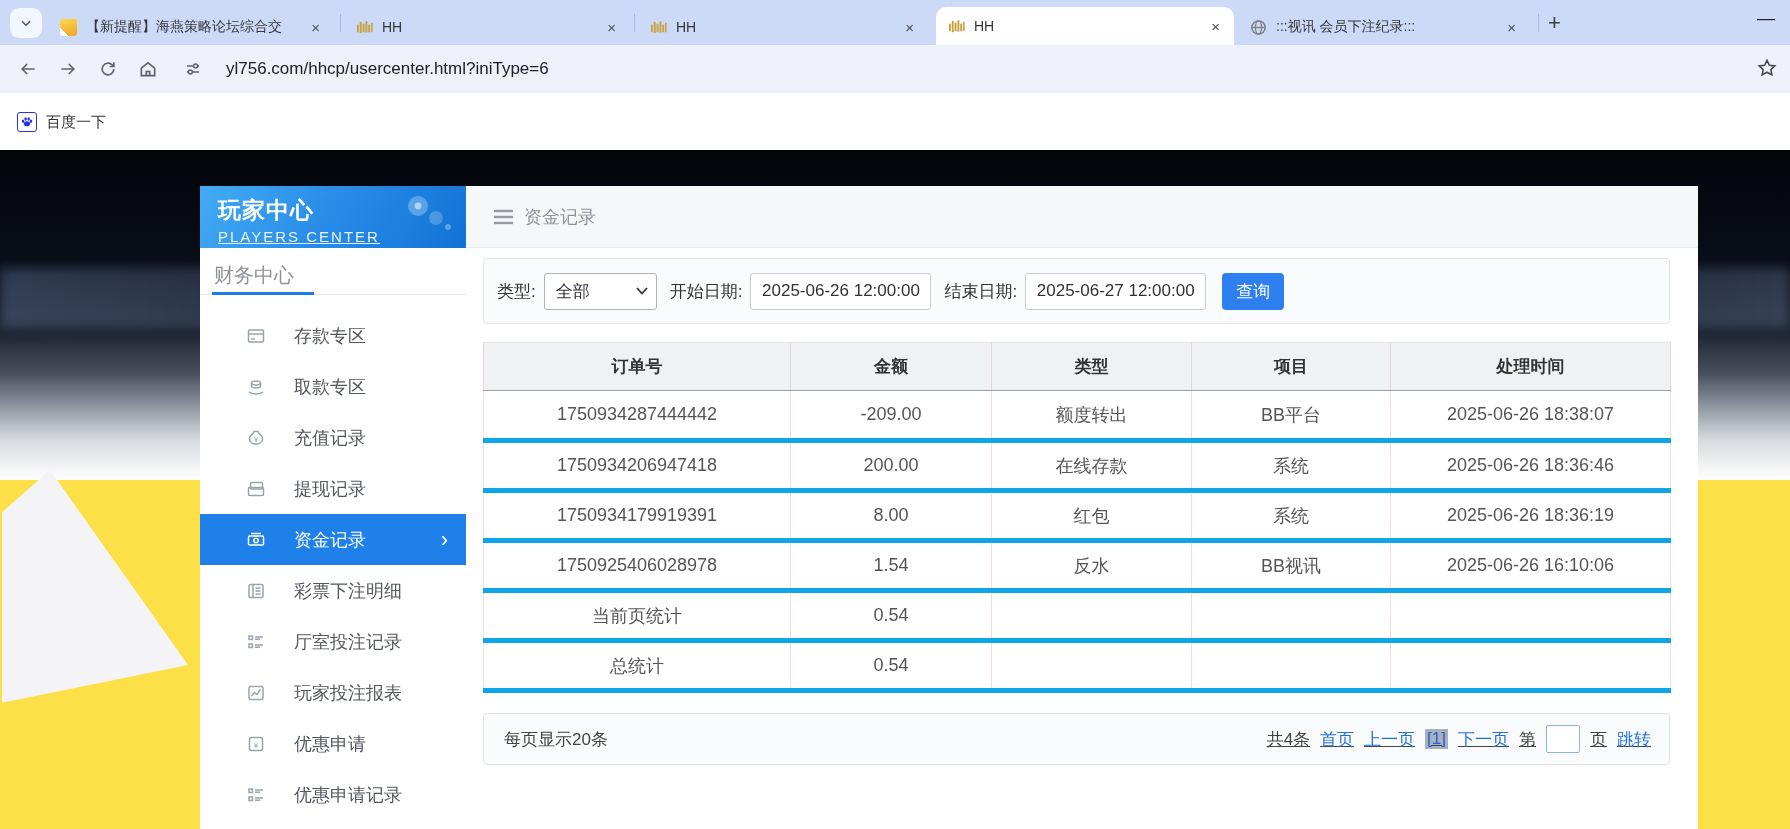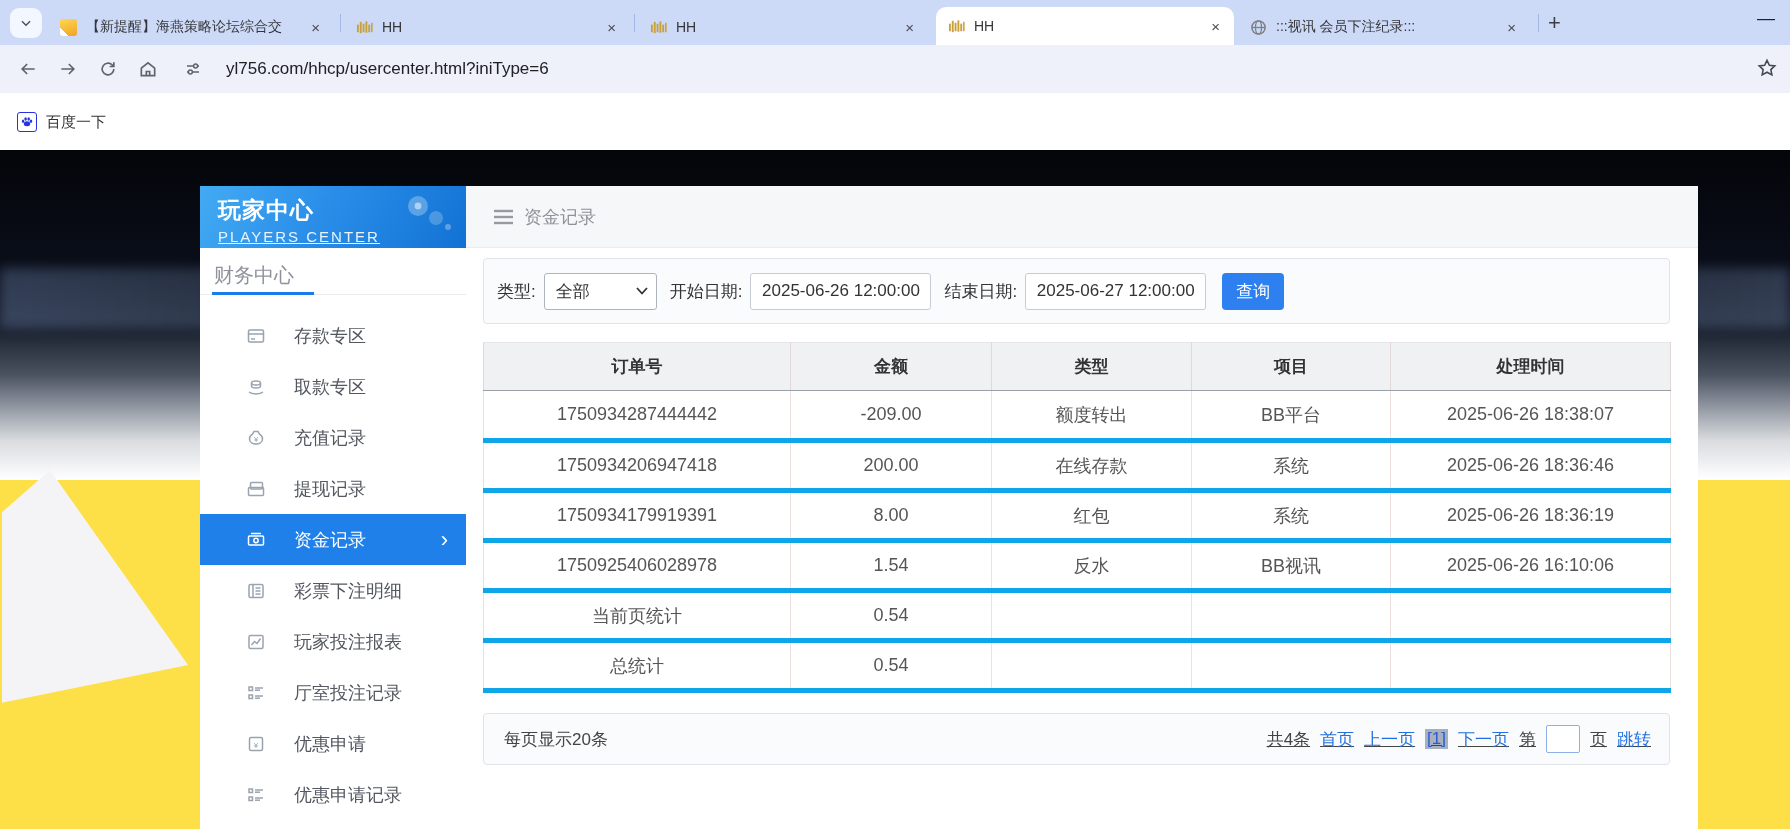--- a/index.html
+++ b/index.html
@@ -302,35 +302,35 @@
               <rect x="3" y="3.5" width="14" height="13" rx="1.5"></rect>
               <line x1="7" y1="3.5" x2="7" y2="16.5"></line>
               <line x1="9.5" y1="7" x2="14.5" y2="7"></line>
               <line x1="9.5" y1="10" x2="14.5" y2="10"></line>
               <line x1="9.5" y1="13" x2="14.5" y2="13"></line>
             </svg>
           <span class="lbl">彩票下注明细</span>
           </li>
         <li class="mi">
           <svg width="20" height="20" viewBox="0 0 20 20" fill="none" stroke="currentColor" stroke-width="1.5">
-              <rect x="3" y="3.5" width="14" height="13" rx="1.5"></rect>
-              <polyline points="5.5,13 8.5,9.5 11,11.5 14.5,6.5"></polyline>
-            </svg>
-          <span class="lbl">玩家投注报表</span>
-          </li>
-        <li class="mi">
-          <svg width="20" height="20" viewBox="0 0 20 20" fill="none" stroke="currentColor" stroke-width="1.5">
               <rect x="3" y="4" width="3.5" height="3.5"></rect>
               <rect x="3" y="12" width="3.5" height="3.5"></rect>
               <line x1="9" y1="5" x2="17" y2="5"></line>
               <line x1="9" y1="7.2" x2="14" y2="7.2"></line>
               <line x1="9" y1="13" x2="17" y2="13"></line>
               <line x1="9" y1="15.2" x2="14" y2="15.2"></line>
             </svg>
           <span class="lbl">厅室投注记录</span>
+          </li>
+        <li class="mi">
+          <svg width="20" height="20" viewBox="0 0 20 20" fill="none" stroke="currentColor" stroke-width="1.5">
+              <rect x="3" y="3.5" width="14" height="13" rx="1.5"></rect>
+              <polyline points="5.5,13 8.5,9.5 11,11.5 14.5,6.5"></polyline>
+            </svg>
+          <span class="lbl">玩家投注报表</span>
           </li>
         <li class="mi">
           <svg width="20" height="20" viewBox="0 0 20 20" fill="none" stroke="currentColor" stroke-width="1.5">
               <rect x="3.5" y="3.5" width="13" height="13" rx="1.5"></rect>
               <text x="10" y="13.6" font-size="8" text-anchor="middle" fill="currentColor" stroke="none">¥</text>
             </svg>
           <span class="lbl">优惠申请</span>
           </li>
         <li class="mi">
           <svg width="20" height="20" viewBox="0 0 20 20" fill="none" stroke="currentColor" stroke-width="1.5">

